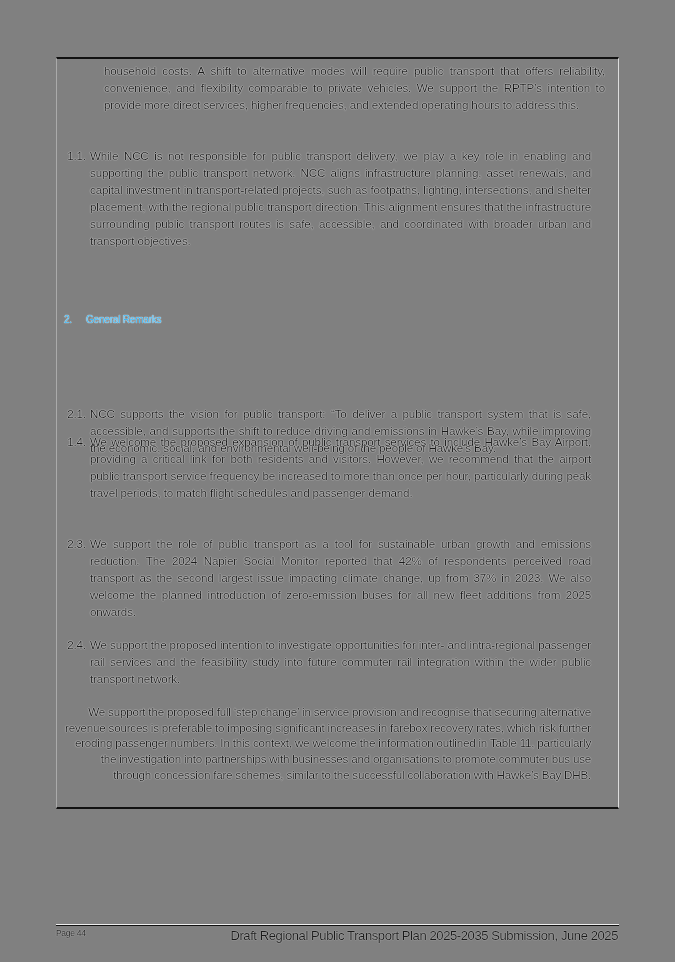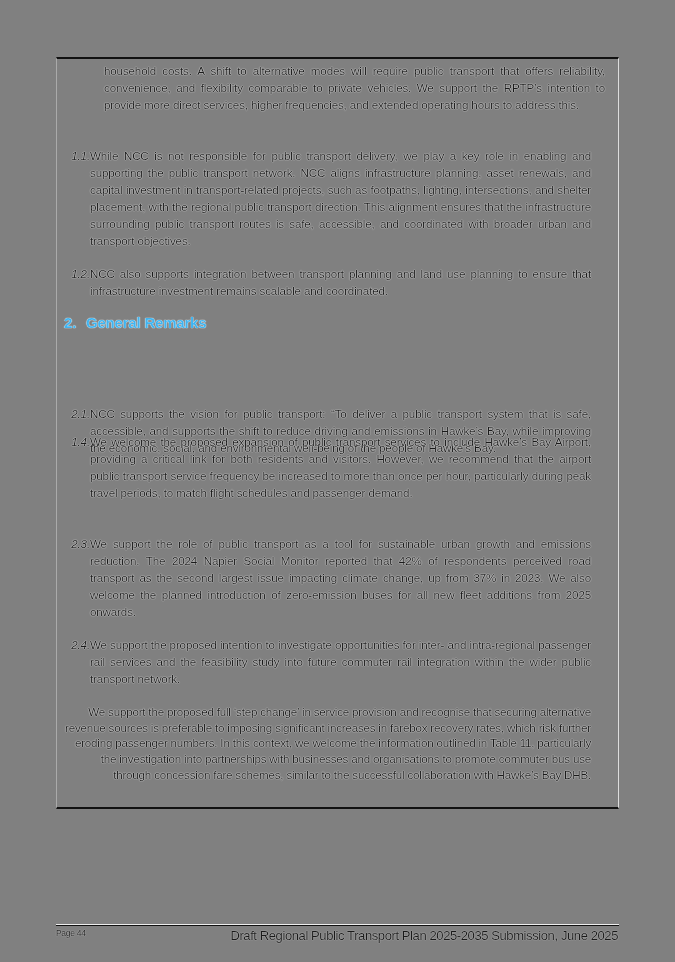--- a/index.html
+++ b/index.html
@@ -42,32 +42,31 @@
     }
     .num-item {
       position: absolute;
       left: 6px;
       width: 528px;
       display: flex;
     }
     .num-item .num {
       width: 27px;
       flex: none;
-      text-align: right;
-      font-style: italic;
+      text-align: center;
     }
     .num-item .body {
       flex: 1;
     }
     .heading {
       position: absolute;
       left: 7px;
       top: 255px;
-      font-size: 15px;
-      font-weight: bold;
+      font-size: 10px;
+      font-weight: normal;
       color: #3fb4f0;
       text-shadow: 0 0 1px #fff, 0 0 1px #fff;
       letter-spacing: -0.2px;
     }
     .heading .hnum {
       display: inline-block;
       width: 22px;
     }
     .closing {
       position: absolute;
@@ -111,24 +110,20 @@
 
 <div class="page-box">
 
   <div class="para text" style="top: 3px;">household costs. A shift to alternative modes will require public transport that offers reliability, convenience, and flexibility comparable to private vehicles. We support the RPTP’s intention to provide more direct services, higher frequencies, and extended operating hours to address this.</div>
 
   <div class="num-item text" style="top: 88px;">
     <span class="num">1.1.</span>
     <span class="body">While NCC is not responsible for public transport delivery, we play a key role in enabling and supporting the public transport network. NCC aligns infrastructure planning, asset renewals, and capital investment in transport-related projects, such as footpaths, lighting, intersections, and shelter placement, with the regional public transport direction. This alignment ensures that the infrastructure surrounding public transport routes is safe, accessible, and coordinated with broader urban and transport objectives.</span>
   </div>
 
-  <div class="num-item text" style="top: 206px;">
-    <span class="num">1.2.</span>
-    <span class="body">NCC also supports integration between transport planning and land use planning to ensure that infrastructure investment remains scalable and coordinated.</span>
-  </div>
 
   <div class="heading">
     <span class="hnum">2.</span><span>General Remarks</span>
   </div>
 
   <div class="num-item text" style="top: 299px; margin-top: 47px;">
     <span class="num">2.1.</span>
     <span class="body">NCC supports the vision for public transport: “To deliver a public transport system that is safe, accessible, and supports the shift to reduce driving and emissions in Hawke’s Bay, while improving the economic, social, and environmental well-being of the people of Hawke’s Bay.”</span>
   </div>
 

